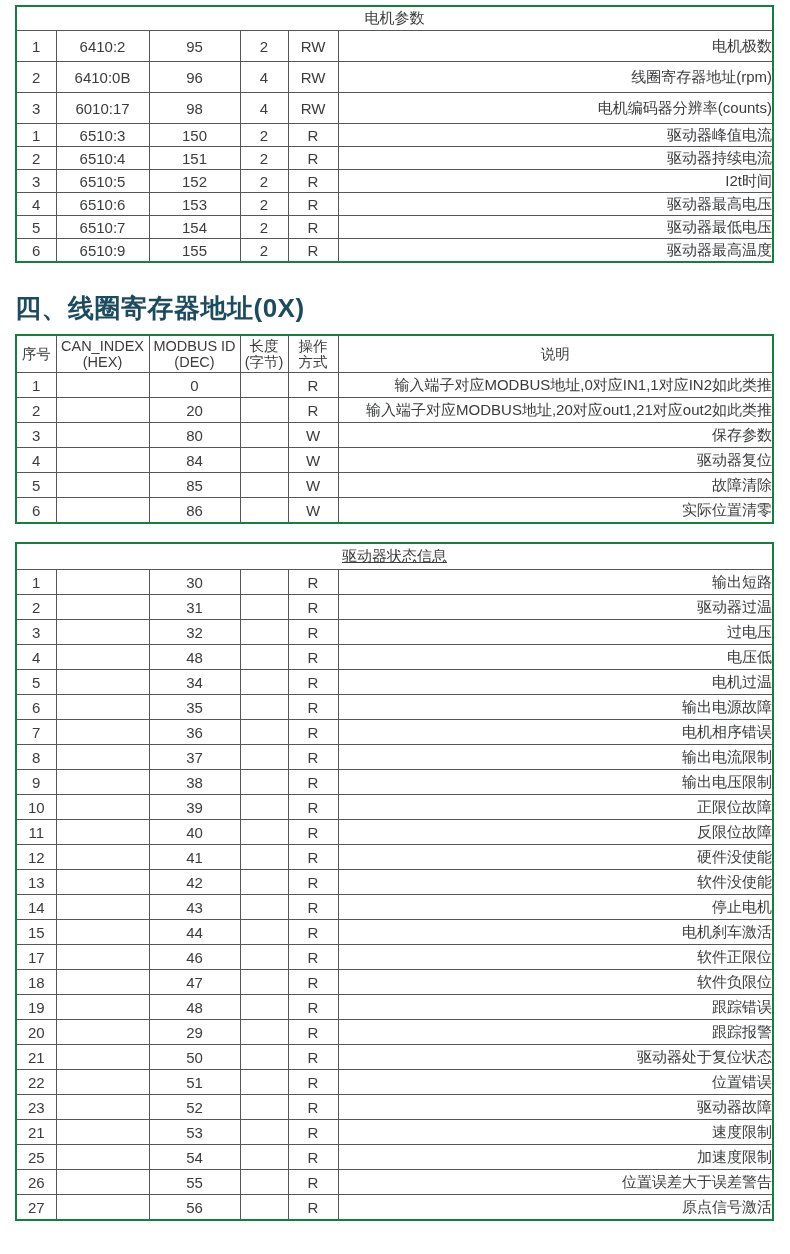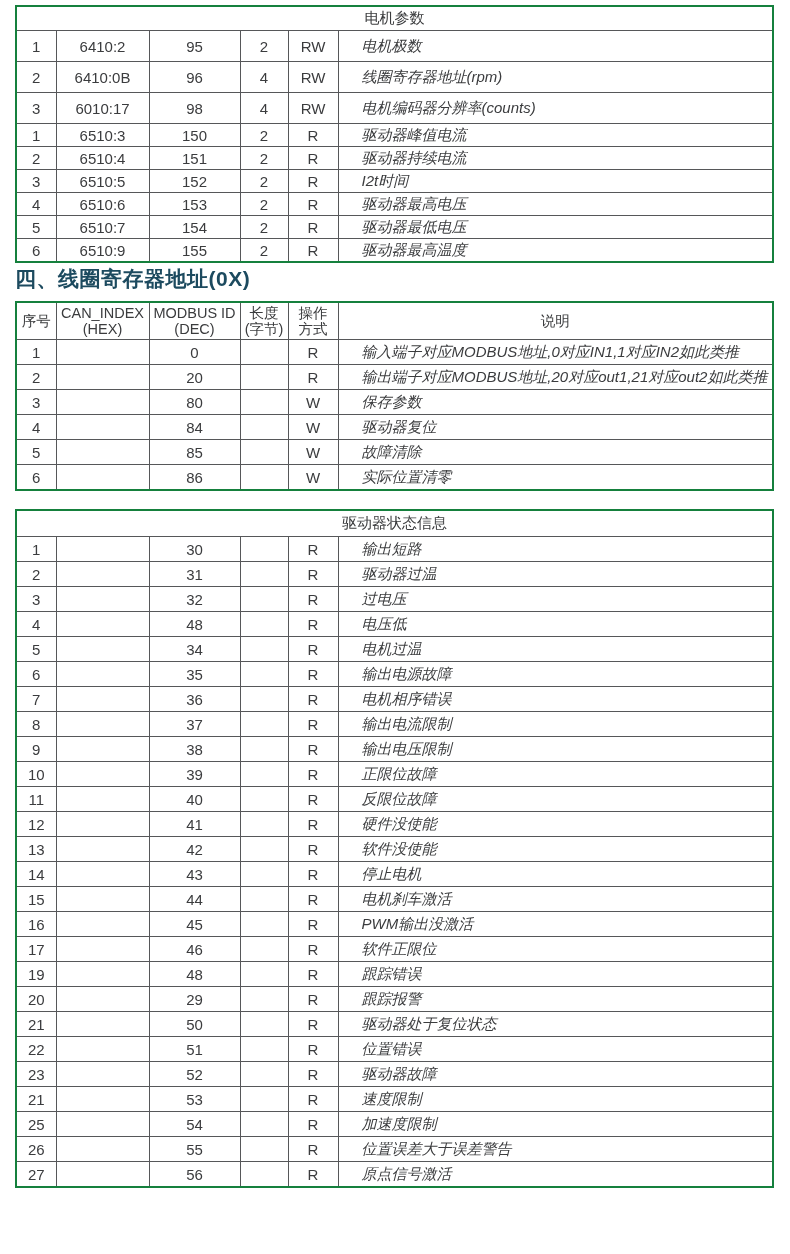--- a/index.html
+++ b/index.html
@@ -27,50 +27,49 @@
   td, th {
     border: 1px solid #565759;
     font-size: 15px;
     color: #3b3c3e;
     overflow: hidden;
     padding: 0;
     vertical-align: middle;
   }
   .ctr { text-align: center; }
   .desc {
-    text-align: left;
+    text-align: right;
     padding-left: 23px;
     white-space: nowrap;
-    font-style: italic;
   }
   
   .t1 .title-row td { height: 23px; text-align: center; }
   .t1 tr.rows-a td { height: 30px; }
   .t1 tr.rows-b td { height: 22px; }
   
   .heading {
-    margin: 2px 0 8px 0;
-    font-size: 21px;
+    margin: 28px 0 8px 0;
+    font-size: 26px;
     font-weight: bold;
     color: #1c4a5f;
     letter-spacing: 0.5px;
   }
   
   .t2 th {
     height: 36px;
     font-weight: normal;
     white-space: pre-line;
     line-height: 1.12;
     font-size: 14.5px;
     text-align: center;
   }
   .t2 td { height: 24px; }
   
   .t3 { margin-top: 18px; }
-  .t3 .title-row td { height: 25px; text-align: center; }
+  .t3 .title-row td { height: 25px; text-align: center; text-decoration: underline; }
   .t3 td { height: 24px; }
 </style>
 </head>
 <body>
 
 <div class="doc">
 
   <table class="t1">
     <colgroup>
       <col style="width:40px">
@@ -192,21 +191,21 @@
           <td class="ctr"></td>
           <td class="ctr">R</td>
           <td class="desc">输入端子对应MODBUS地址,0对应IN1,1对应IN2如此类推</td>
         </tr>
         <tr>
           <td class="ctr">2</td>
           <td class="ctr"></td>
           <td class="ctr">20</td>
           <td class="ctr"></td>
           <td class="ctr">R</td>
-          <td class="desc">输出端子对应MODBUS地址,20对应out1,21对应out2如此类推</td>
+          <td class="desc">输入端子对应MODBUS地址,20对应out1,21对应out2如此类推</td>
         </tr>
         <tr>
           <td class="ctr">3</td>
           <td class="ctr"></td>
           <td class="ctr">80</td>
           <td class="ctr"></td>
           <td class="ctr">W</td>
           <td class="desc">保存参数</td>
         </tr>
         <tr>
@@ -363,34 +362,34 @@
         </tr>
         <tr>
           <td class="ctr">15</td>
           <td class="ctr"></td>
           <td class="ctr">44</td>
           <td class="ctr"></td>
           <td class="ctr">R</td>
           <td class="desc">电机刹车激活</td>
         </tr>
         <tr>
-          <td class="ctr">16</td>
-          <td class="ctr"></td>
-          <td class="ctr">45</td>
-          <td class="ctr"></td>
-          <td class="ctr">R</td>
-          <td class="desc">PWM输出没激活</td>
-        </tr>
-        <tr>
           <td class="ctr">17</td>
           <td class="ctr"></td>
           <td class="ctr">46</td>
           <td class="ctr"></td>
           <td class="ctr">R</td>
           <td class="desc">软件正限位</td>
+        </tr>
+        <tr>
+          <td class="ctr">18</td>
+          <td class="ctr"></td>
+          <td class="ctr">47</td>
+          <td class="ctr"></td>
+          <td class="ctr">R</td>
+          <td class="desc">软件负限位</td>
         </tr>
         <tr>
           <td class="ctr">19</td>
           <td class="ctr"></td>
           <td class="ctr">48</td>
           <td class="ctr"></td>
           <td class="ctr">R</td>
           <td class="desc">跟踪错误</td>
         </tr>
         <tr>

